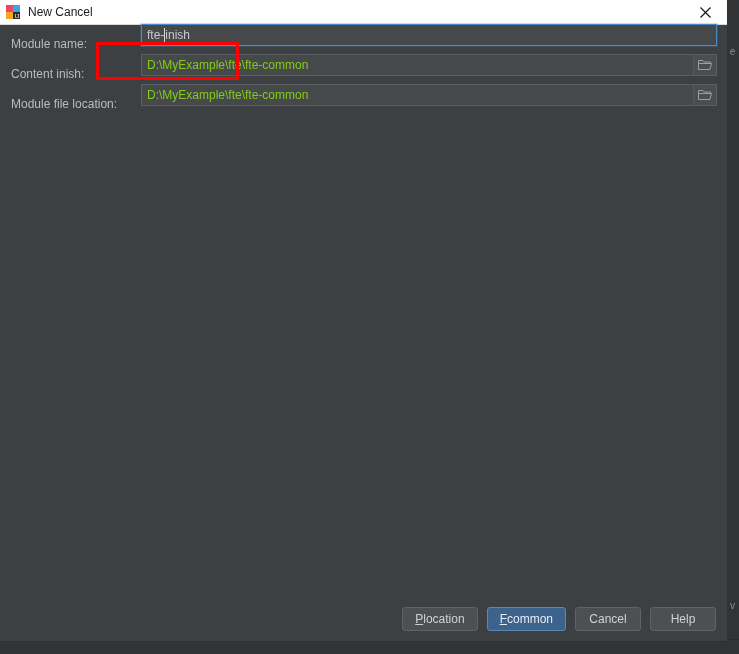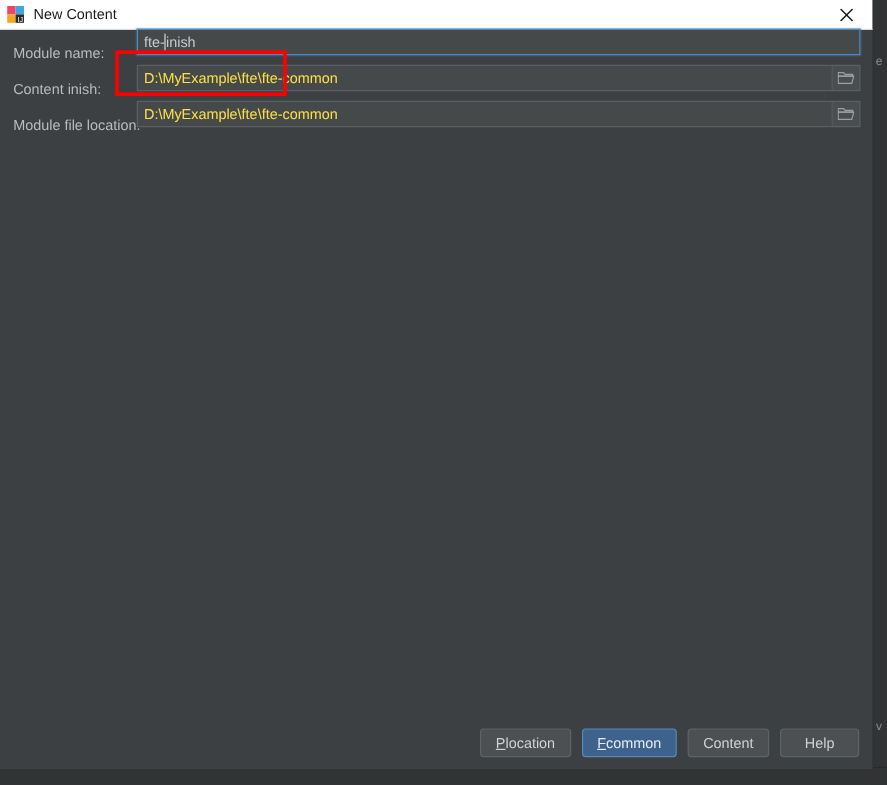--- a/index.html
+++ b/index.html
@@ -109,20 +109,21 @@
     position: absolute;
     left: 0; top: 8px;
     width: 727px;
   }
   .form-row {
     display: flex;
     align-items: center;
     height: 22px;
     margin-bottom: 8px;
     padding-left: 11px;
+    gap: 27px;
   }
   .form-label {
     width: 103px;
     flex: none;
     font-size: 12px;
     color: #bbbbbb;
     white-space: nowrap;
   }
   .field-wrap {
     position: relative;
@@ -169,21 +170,21 @@
     background: #45494a;
     border: 1px solid #5a5f62;
     display: flex;
     align-items: center;
     overflow: hidden;
   }
   .pathfield .ptext {
     flex: 1 1 auto;
     padding-left: 5px;
     font-size: 12px;
-    color: #fde047;
+    color: #84cc16;
     white-space: nowrap;
     overflow: hidden;
   }
   .browse-btn {
     flex: none;
     width: 22px;
     height: 20px;
     background: #4a4e51;
     border-left: 1px solid #55595c;
     display: flex;
@@ -258,21 +259,21 @@
   <div class="titlebar">
     <div class="title-icon">
       <svg width="16" height="16" viewBox="0 0 16 16">
         <rect x="1" y="1" width="7" height="7" fill="#f0436a"></rect>
         <rect x="8" y="1" width="7" height="7" fill="#3ba7e0"></rect>
         <rect x="1" y="8" width="7" height="7" fill="#f5a623"></rect>
         <rect x="8" y="8" width="7" height="7" fill="#2c2c2c"></rect>
         <text x="9.5" y="14" font-size="6" fill="#ffffff" font-family="Liberation Sans, sans-serif">IJ</text>
       </svg>
     </div>
-    <div class="title-text">New Content</div>
+    <div class="title-text">New Cancel</div>
     <div class="titlebar-close">
       <svg width="11" height="11" viewBox="0 0 11 11">
         <line x1="0.5" y1="0.5" x2="10.5" y2="10.5" stroke="#1a1a1a" stroke-width="1.2"></line>
         <line x1="10.5" y1="0.5" x2="0.5" y2="10.5" stroke="#1a1a1a" stroke-width="1.2"></line>
       </svg>
     </div>
   </div>
 
   <div class="dialog-body">
     <div class="form">
@@ -326,20 +327,20 @@
   <div class="footer">
     <div class="btn">
         <span class="mnem">P</span>
         <span>location</span>
       </div>
     <div class="btn primary">
         <span class="mnem">F</span>
         <span>common</span>
       </div>
     <div class="btn">
-        <span>Content</span>
+        <span>Cancel</span>
       </div>
     <div class="btn">
         <span>Help</span>
       </div>
   </div>
 
 </div>
 
 </body></html>

